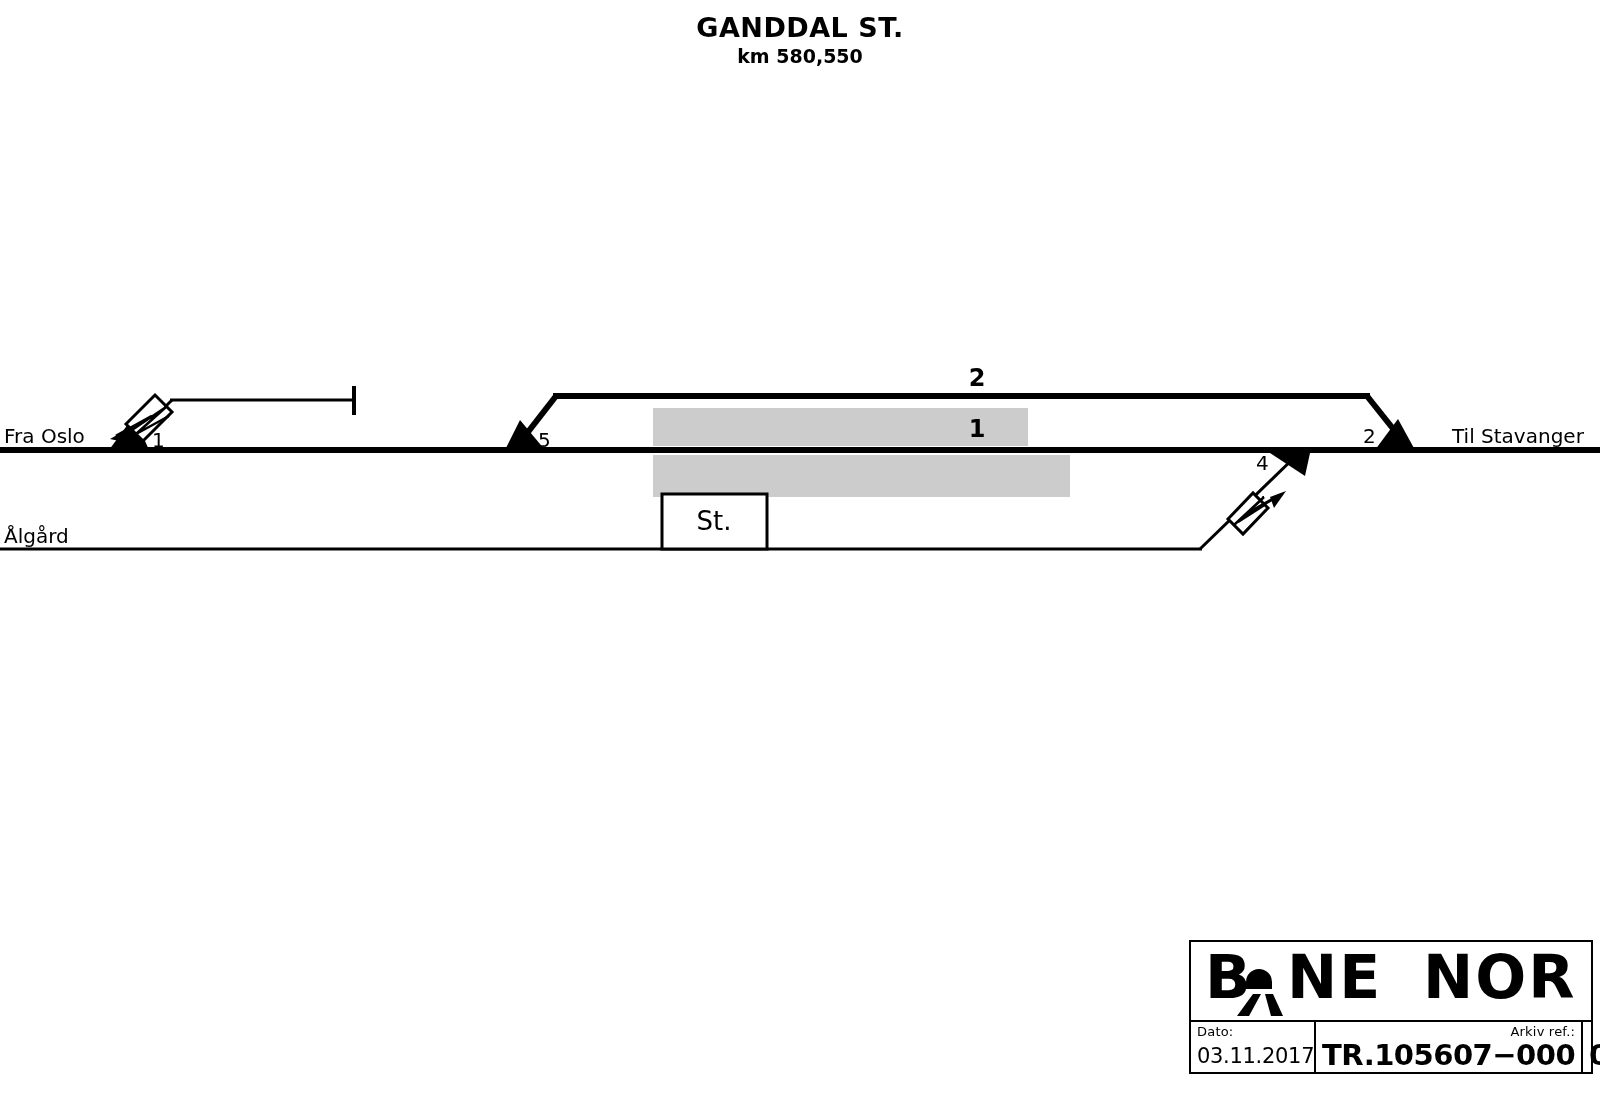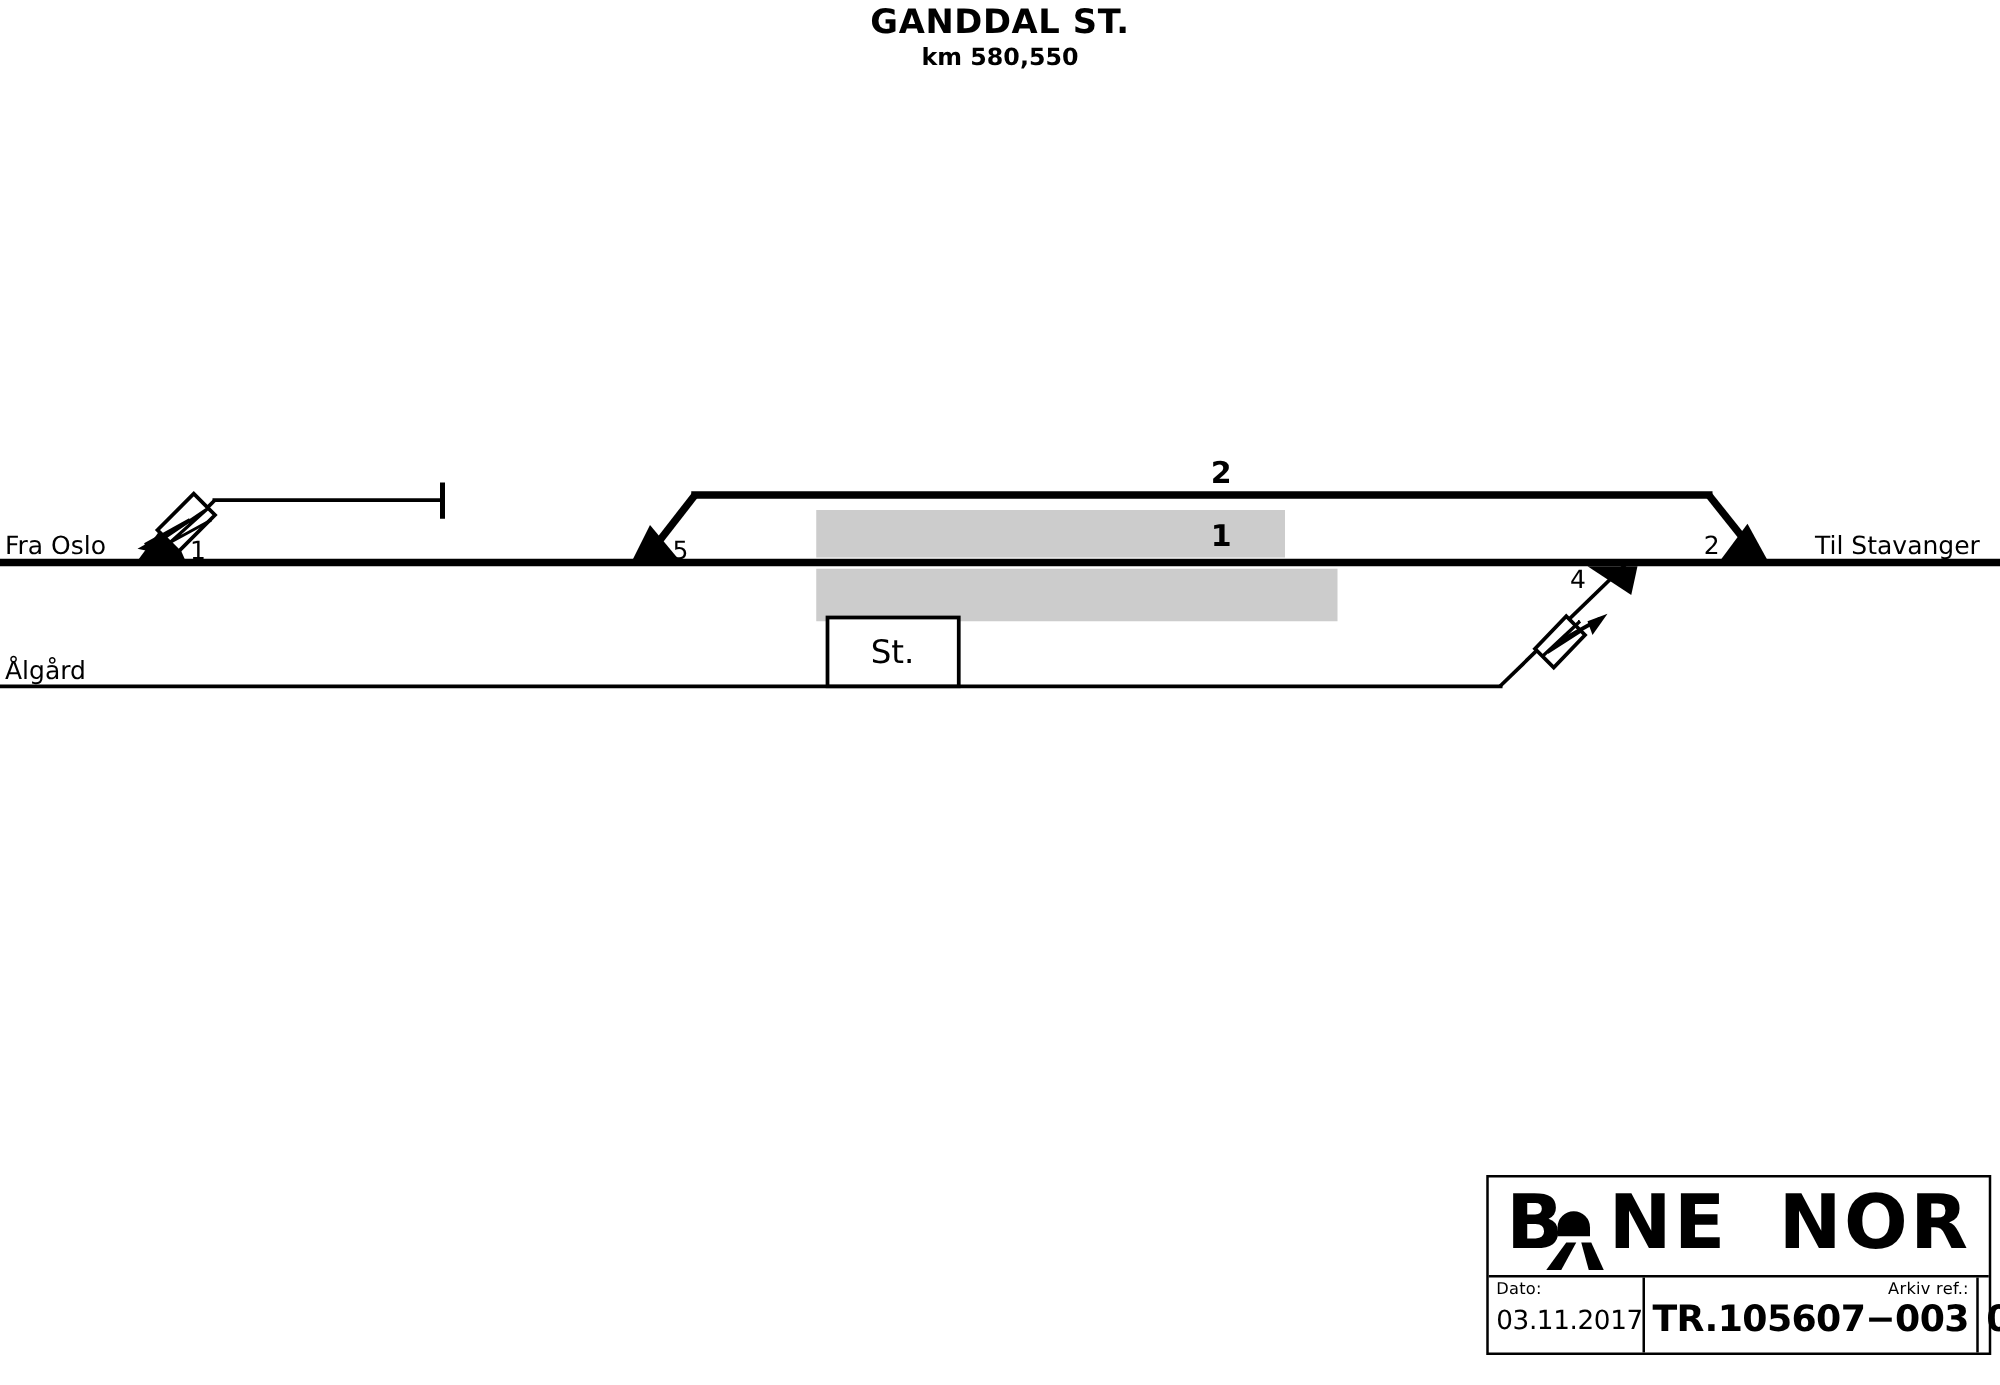--- a/index.html
+++ b/index.html
@@ -30,21 +30,21 @@
     top: 0;
     left: 0;
     width: 1600px;
     text-align: center;
     pointer-events: none;
   }
   .dwg-title {
     font-size: 27px;
     font-weight: bold;
     letter-spacing: 0.5px;
-    margin-top: 4px;
+    margin-top: 14px;
     line-height: 1.05;
   }
   .dwg-km {
     font-size: 19px;
     font-weight: bold;
     margin-top: 5px;
     line-height: 1.05;
   }
 
   
@@ -66,21 +66,21 @@
     box-sizing: border-box;
     background: #fff;
   }
   .tb-logo-row {
     height: 78px;
     border-bottom: 2px solid #000;
     position: relative;
   }
   .tb-fields {
     display: flex;
-    height: 60px;
+    height: 50px;
   }
   .tb-cell {
     position: relative;
     box-sizing: border-box;
     padding: 3px 6px 0 6px;
   }
   .tb-cell + .tb-cell { border-left: 2px solid #000; text-align: right; }
   .tb-cell-date { width: 123px; }
   .tb-cell-ref  { flex: 1 1 auto; }
   .tb-cell-rev  { width: 76px; }
@@ -206,21 +206,21 @@
       </svg>
     </div>
 
     <div class="tb-fields">
       <div class="tb-cell tb-cell-date">
         <div class="tb-label">Dato:</div>
         <div class="tb-value tb-value-date">03.11.2017</div>
       </div>
       <div class="tb-cell tb-cell-ref">
         <div class="tb-label">Arkiv ref.:</div>
-        <div class="tb-value tb-value-strong">TR.105607−003</div>
+        <div class="tb-value tb-value-strong">TR.105607−000</div>
       </div>
       <div class="tb-cell tb-cell-rev">
         <div class="tb-label">Rev.:</div>
         <div class="tb-value tb-value-strong">000</div>
       </div>
     </div>
   </div>
 
 </div>
 

